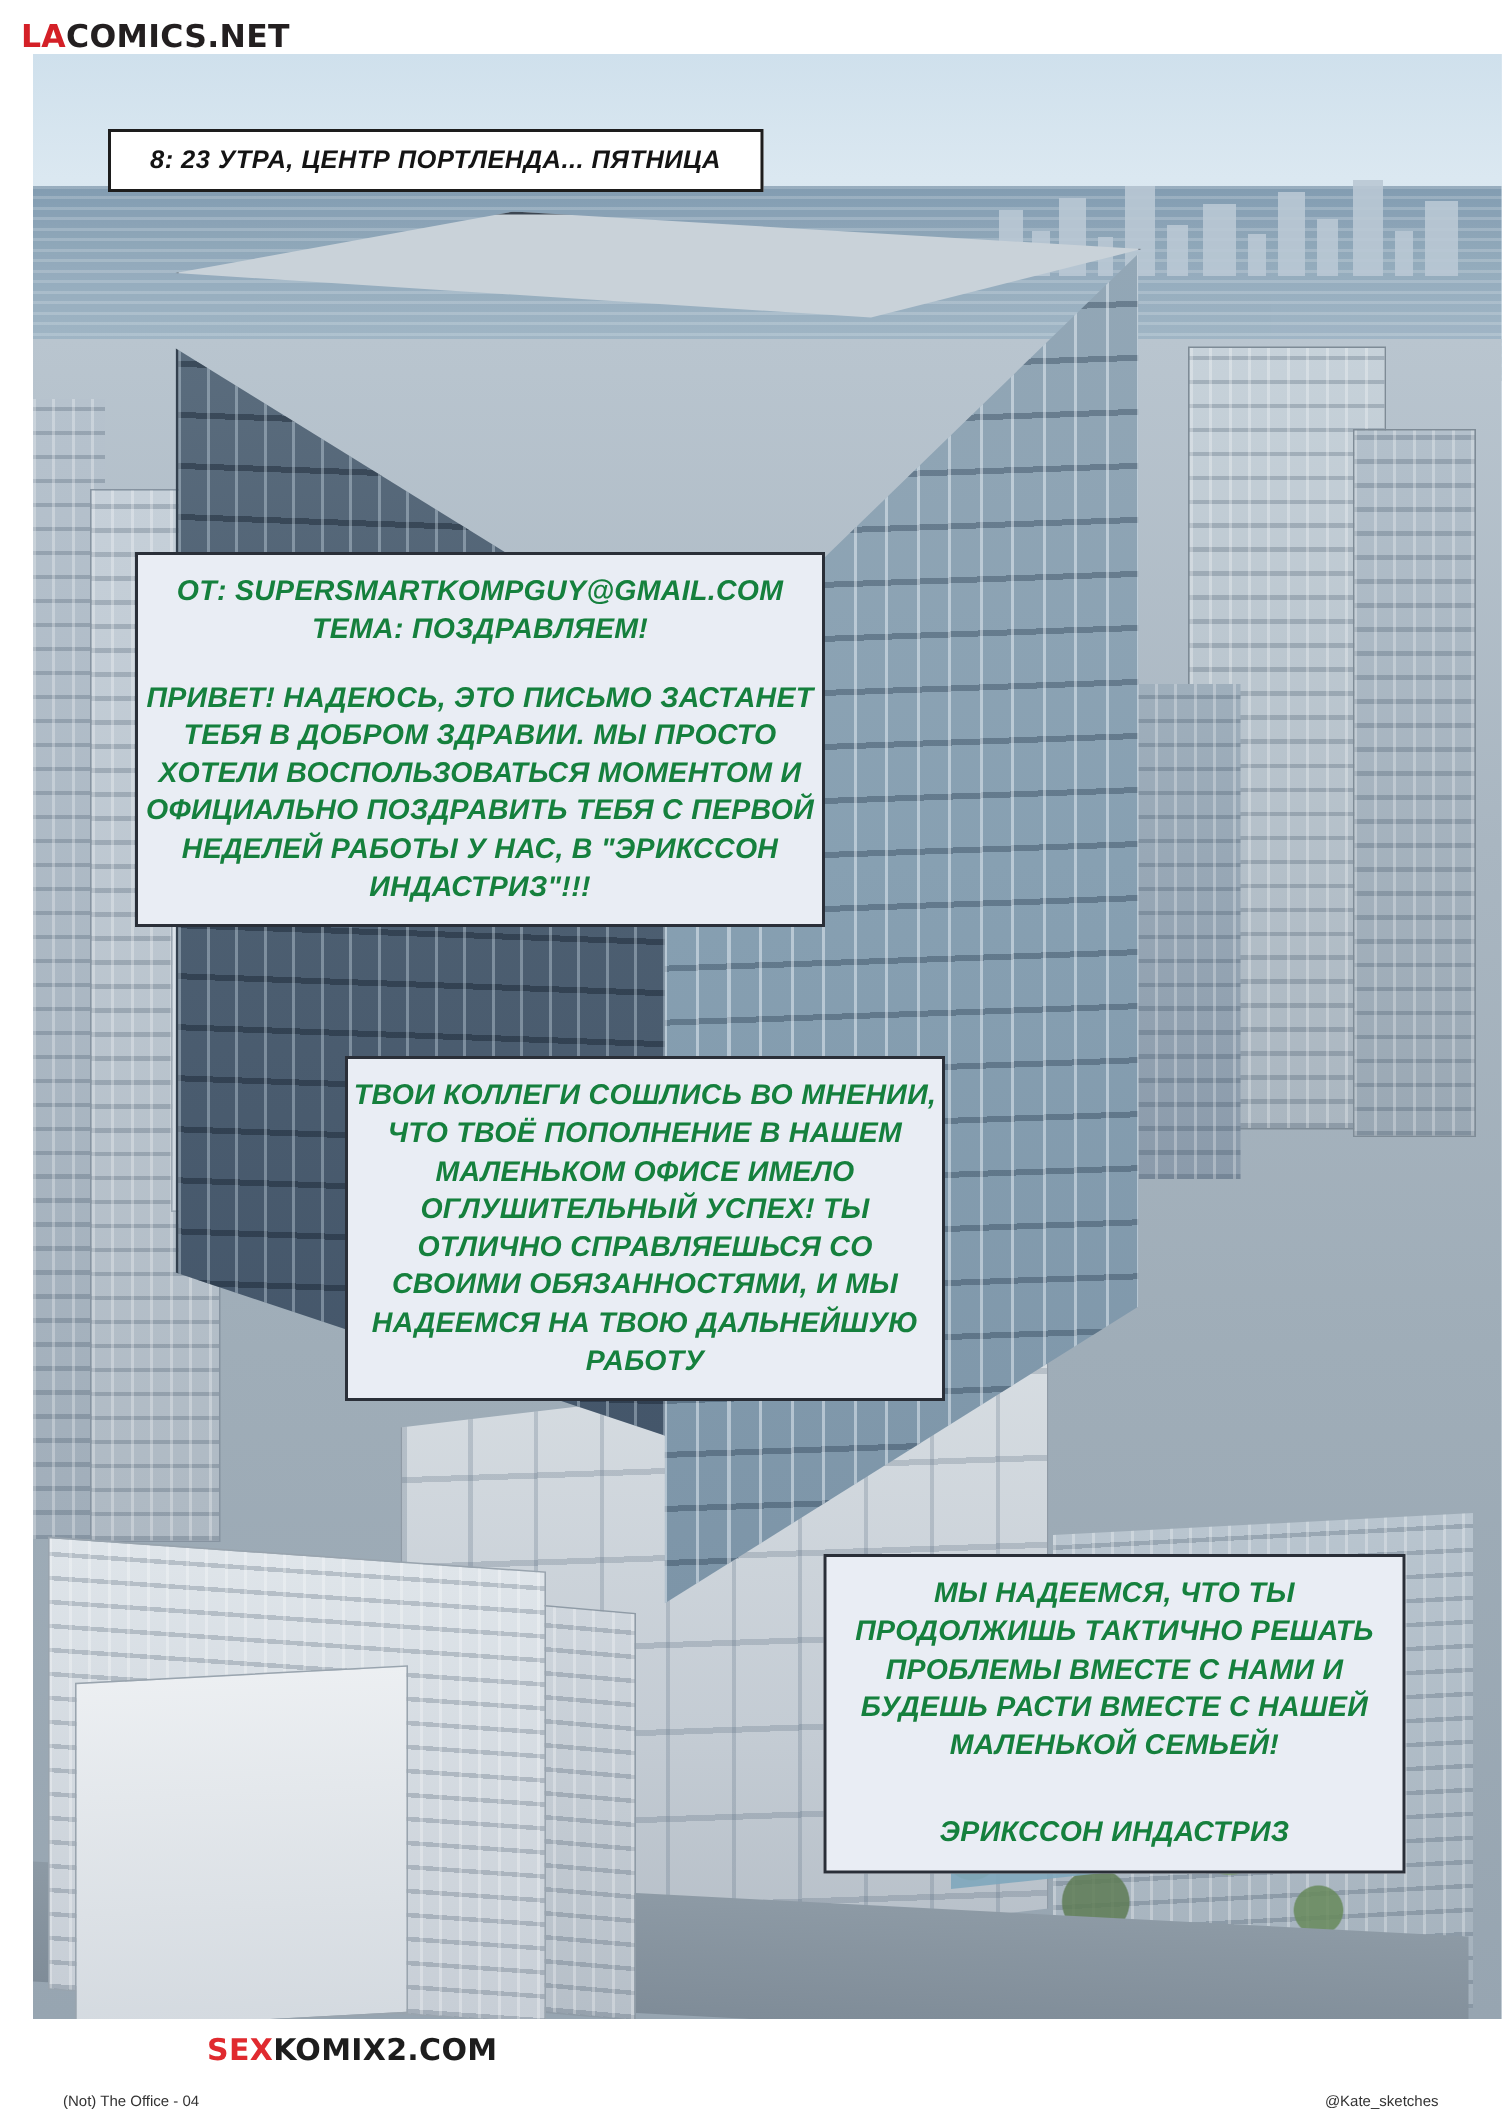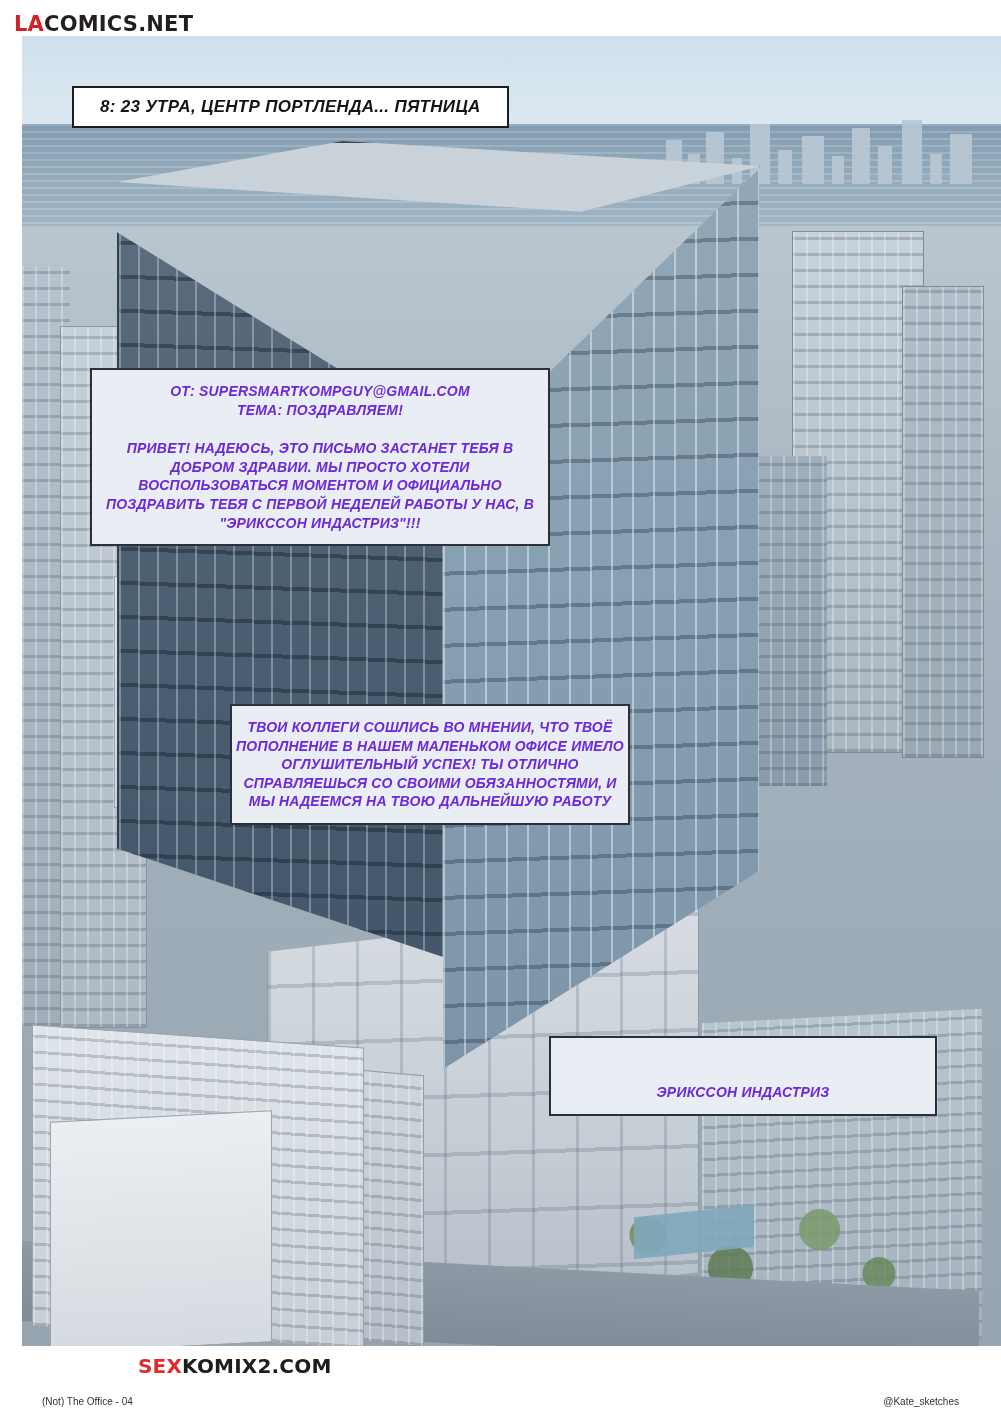--- a/index.html
+++ b/index.html
@@ -225,25 +225,25 @@
     color: #141414;
     white-space: nowrap;
     z-index: 20;
   }
 
   .bubble {
     position: absolute;
     background: #e9edf4;
     border: 2px solid #2a2f38;
     padding: 12px 2px;
-    font-size: 14px;
+    font-size: 19px;
     line-height: 1.33;
     font-weight: bold;
     font-style: italic;
-    color: #6d28d9;
+    color: #15803d;
     text-align: center;
     letter-spacing: .2px;
     z-index: 20;
     box-sizing: border-box;
   }
   .bubble p { margin: 0; }
   .bubble p + p { margin-top: 20px; }
   .bubble .sign {
     display: block;
     margin-top: 33px;
@@ -368,20 +368,21 @@
       <p class="b1-body">ОТ: SUPERSMARTKOMPGUY@GMAIL.COM</p>
       <p class="b1-body" style="margin-top:0">ТЕМА: ПОЗДРАВЛЯЕМ!</p>
       <p class="b1-body">ПРИВЕТ! НАДЕЮСЬ, ЭТО ПИСЬМО ЗАСТАНЕТ ТЕБЯ В ДОБРОМ ЗДРАВИИ. МЫ ПРОСТО ХОТЕЛИ ВОСПОЛЬЗОВАТЬСЯ МОМЕНТОМ И ОФИЦИАЛЬНО ПОЗДРАВИТЬ ТЕБЯ С ПЕРВОЙ НЕДЕЛЕЙ РАБОТЫ У НАС, В "ЭРИКССОН ИНДАСТРИЗ"!!!</p>
     </div>
 
     <div class="bubble" id="bubble-2">
       <p>ТВОИ КОЛЛЕГИ СОШЛИСЬ ВО МНЕНИИ, ЧТО ТВОЁ ПОПОЛНЕНИЕ В НАШЕМ МАЛЕНЬКОМ ОФИСЕ ИМЕЛО ОГЛУШИТЕЛЬНЫЙ УСПЕХ! ТЫ ОТЛИЧНО СПРАВЛЯЕШЬСЯ СО СВОИМИ ОБЯЗАННОСТЯМИ, И МЫ НАДЕЕМСЯ НА ТВОЮ ДАЛЬНЕЙШУЮ РАБОТУ</p>
     </div>
 
     <div class="bubble" id="bubble-3">
+      <p>МЫ НАДЕЕМСЯ, ЧТО ТЫ ПРОДОЛЖИШЬ ТАКТИЧНО РЕШАТЬ ПРОБЛЕМЫ ВМЕСТЕ С НАМИ И БУДЕШЬ РАСТИ ВМЕСТЕ С НАШЕЙ МАЛЕНЬКОЙ СЕМЬЕЙ!</p>
       <span class="sign">ЭРИКССОН ИНДАСТРИЗ</span>
     </div>
 
   </div>
 
   <div class="brand">
     <span class="b-red">SEX</span><span class="b-dark">KOMIX2.COM</span>
   </div>
 
   <div class="footer-left">(Not) The Office - 04</div>

